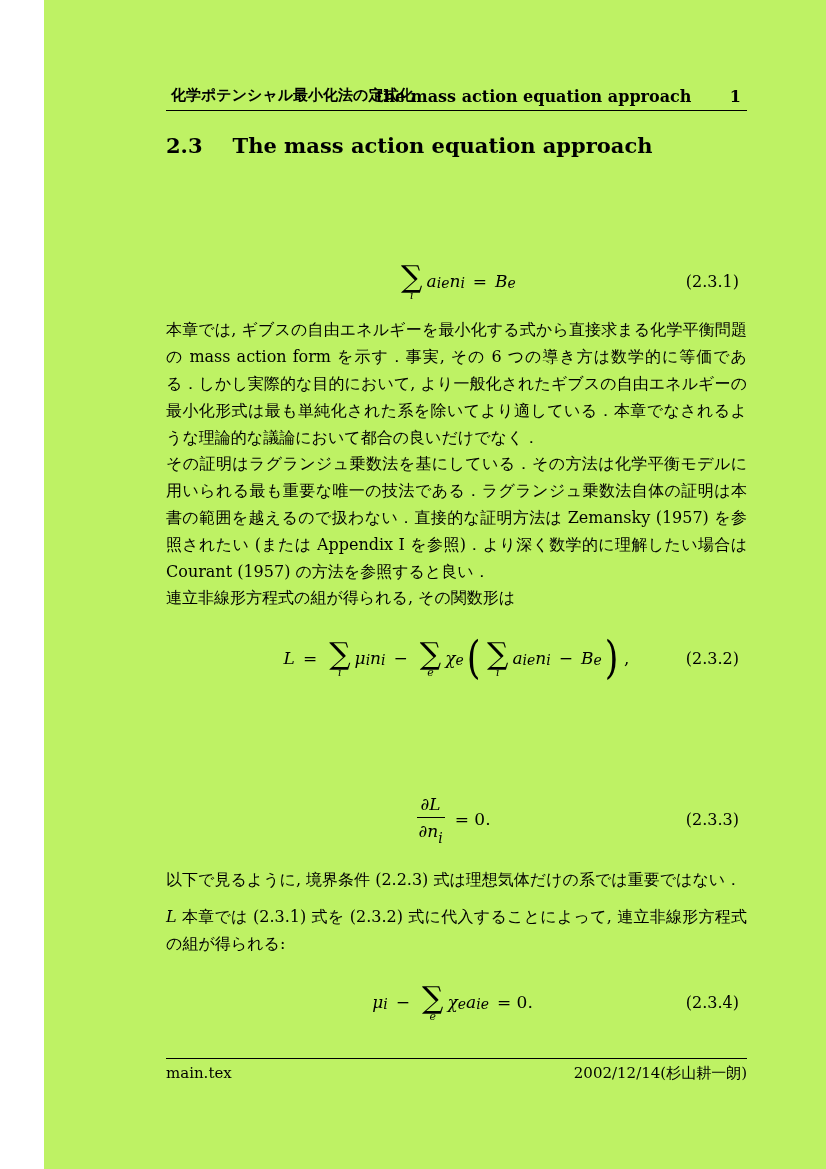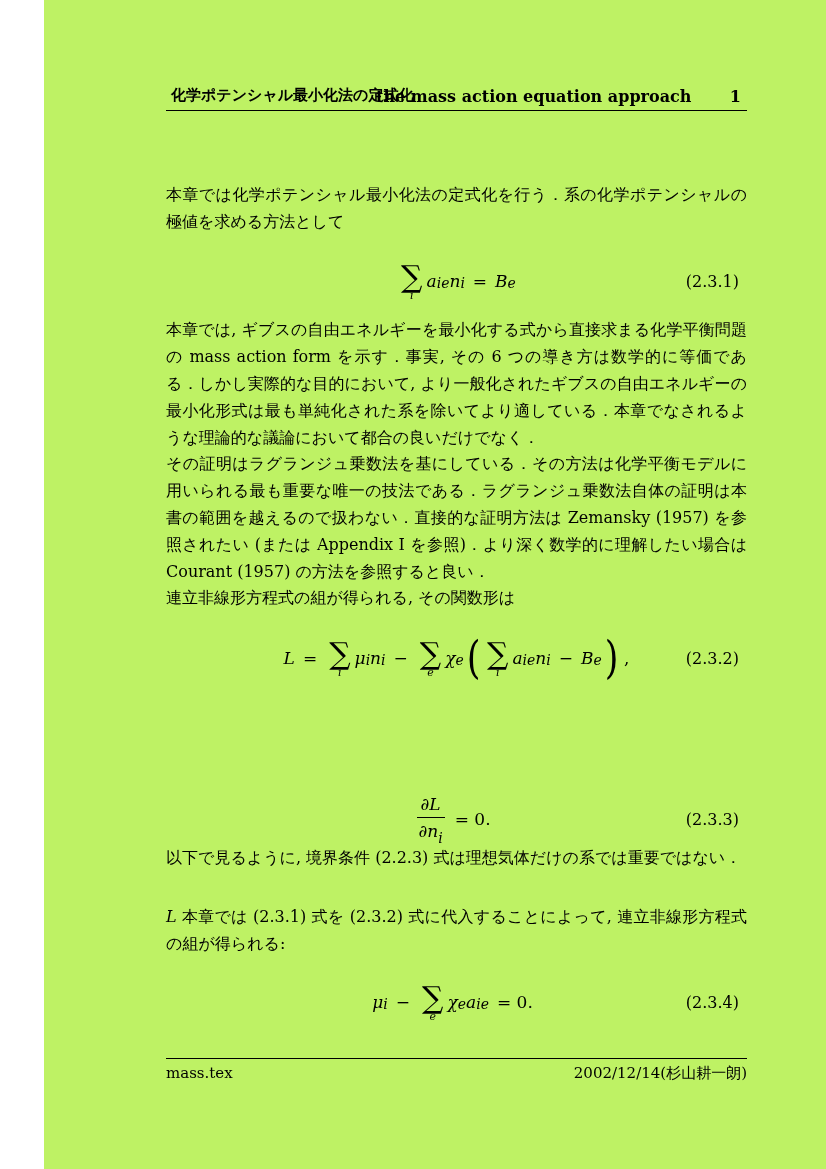--- a/index.html
+++ b/index.html
@@ -70,22 +70,24 @@
 
 <div class="page">
 
   <div class="blk rhead">
     <span class="h-ja">化学ポテンシャル最小化法の定式化</span>
     <span class="h-en">the mass action equation approach</span>
     <span class="h-pg">1</span>
     <div class="h-rule"></div>
   </div>
 
+  <div class="blk sec">
+    <span class="sec-num">2.3</span><span class="sec-title">The mass action equation approach</span>
+  </div>
 
-  <p class="blk para" style="top:181px">本章では化学ポテンシャル最小化法の定式化を行う．系の化学ポテンシャルの極値を求める方法として</p>
 
   <div class="blk eq eq-2-3-1">
     <span class="sum">
         <span class="sg">∑</span>
         <span class="lim">i</span>
       </span>
     <span class="v">a</span>
       <sub>ie</sub>
       <span class="v">n</span>
       <sub>i</sub>
@@ -139,21 +141,21 @@
 
   <div class="blk eq eq-2-3-3">
     <span class="frac">
         <span class="fnum">∂L</span>
         <span class="fden"><span>∂n</span><sub>i</sub></span>
       </span>
     <span class="rel">= 0.</span>
     <span class="tag">(2.3.3)</span>
   </div>
 
-  <p class="blk para" style="top:844px">以下で見るように, 境界条件 (2.2.3) 式は理想気体だけの系では重要ではない．</p>
+  <p class="blk para" style="top:866px">以下で見るように, 境界条件 (2.2.3) 式は理想気体だけの系では重要ではない．</p>
 
   <p class="blk para" style="top:903px"><span class="iv">L</span><span> 本章では (2.3.1) 式を (2.3.2) 式に代入することによって, 連立非線形方程式の組が得られる:</span></p>
 
   <div class="blk eq eq-2-3-4">
     <span class="v">μ</span>
       <sub>i</sub>
     <span class="minus">−</span>
     <span class="sum">
         <span class="sg">∑</span>
         <span class="lim">e</span>
@@ -161,17 +163,17 @@
     <span class="v">χ</span>
       <sub>e</sub>
       <span class="v">a</span>
       <sub>ie</sub>
     <span class="rel">= 0.</span>
     <span class="tag">(2.3.4)</span>
   </div>
 
   <div class="blk f-rule"></div>
   <div class="blk foot">
-    <span>mass.tex</span>
+    <span>main.tex</span>
     <span>2002/12/14(杉山耕一朗)</span>
   </div>
 
 </div>
 
 </body></html>

